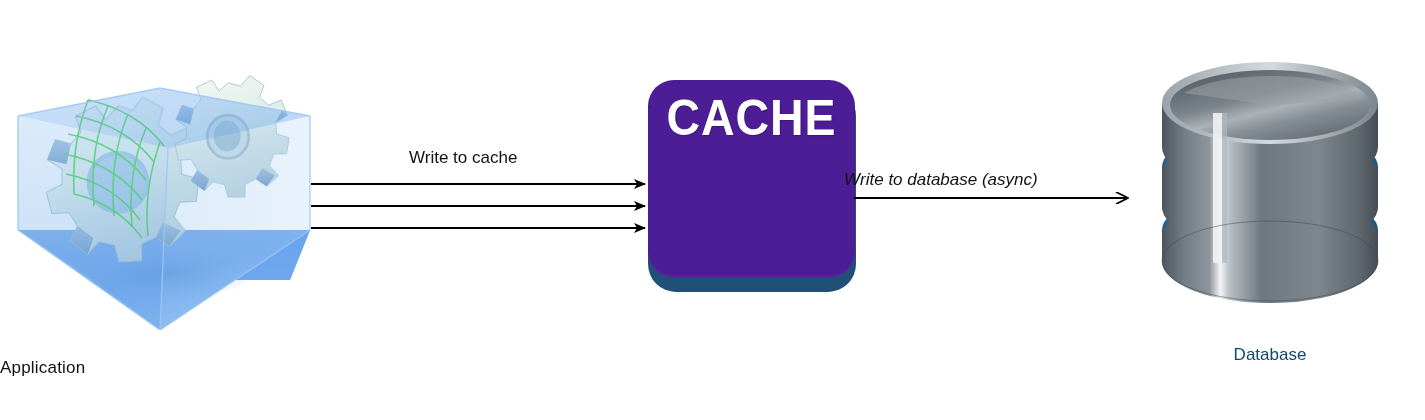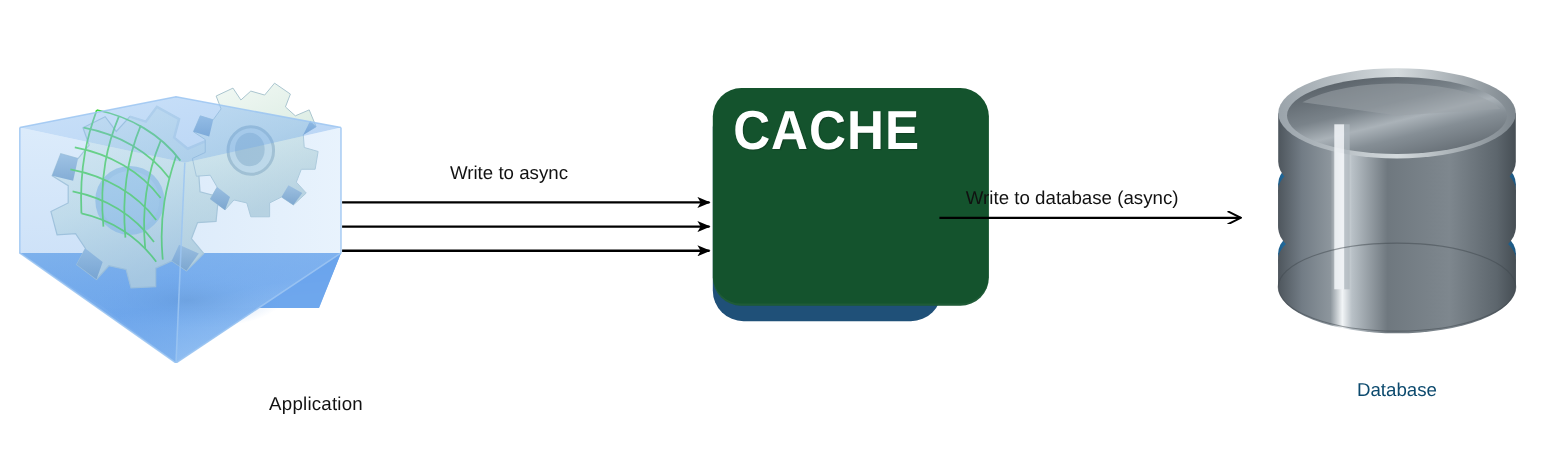--- a/index.html
+++ b/index.html
@@ -25,21 +25,21 @@
     left: 0px;
     top: 30px;
     width: 330px;
     height: 300px;
   }
   #app-label {
     position: absolute;
     left: 0px;
     top: 358px;
     width: 330px;
-    text-align: right;
+    text-align: left;
     font-size: 17px;
     color: #111111;
     letter-spacing: 0.2px;
   }
   
   #cache-node {
     left: 648px;
     top: 80px;
     width: 208px;
     height: 212px;
@@ -53,23 +53,22 @@
     border-radius: 28px;
     background: #1f5078;
   }
   .cache-body {
     position: absolute;
     left: 0px;
     top: 0px;
     width: 207px;
     height: 198px;
     border-radius: 26px;
-    background: #14532d;
+    background: #4c1d95;
     box-shadow: inset 0 -2px 0 rgba(255,255,255,0.05);
-    padding-left: 44px;
   }
   .cache-text {
     position: absolute;
     left: 0;
     top: 10px;
     width: 207px;
     text-align: center;
     color: #ffffff;
     font-size: 50px;
     font-weight: bold;
@@ -100,22 +99,23 @@
     position: absolute;
     font-size: 17px;
     color: #111111;
     white-space: nowrap;
   }
   #label-write-cache {
     left: 409px;
     top: 148px;
   }
   #label-write-db {
-    left: 878px;
+    left: 844px;
     top: 170px;
+    font-style: italic;
   }
   .svg-layer {
     position: absolute;
     left: 0;
     top: 0;
     width: 1425px;
     height: 420px;
     pointer-events: none;
   }
 </style>
@@ -311,16 +311,16 @@
       <line x1="311" y1="184" x2="645" y2="184" stroke="#000000" stroke-width="2.2" marker-end="url(#arrowFilled)"></line>
       <line x1="311" y1="206" x2="645" y2="206" stroke="#000000" stroke-width="2.2" marker-end="url(#arrowFilled)"></line>
       <line x1="311" y1="228" x2="645" y2="228" stroke="#000000" stroke-width="2.2" marker-end="url(#arrowFilled)"></line>
     </g>
 
     <g>
       <line x1="854" y1="198" x2="1128" y2="198" stroke="#000000" stroke-width="2" marker-end="url(#arrowOpen)"></line>
     </g>
   </svg>
 
-  <div class="arrow-label" id="label-write-cache">Write to async</div>
+  <div class="arrow-label" id="label-write-cache">Write to cache</div>
   <div class="arrow-label" id="label-write-db">Write to database (async)</div>
 
 </div>
 
 </body></html>

